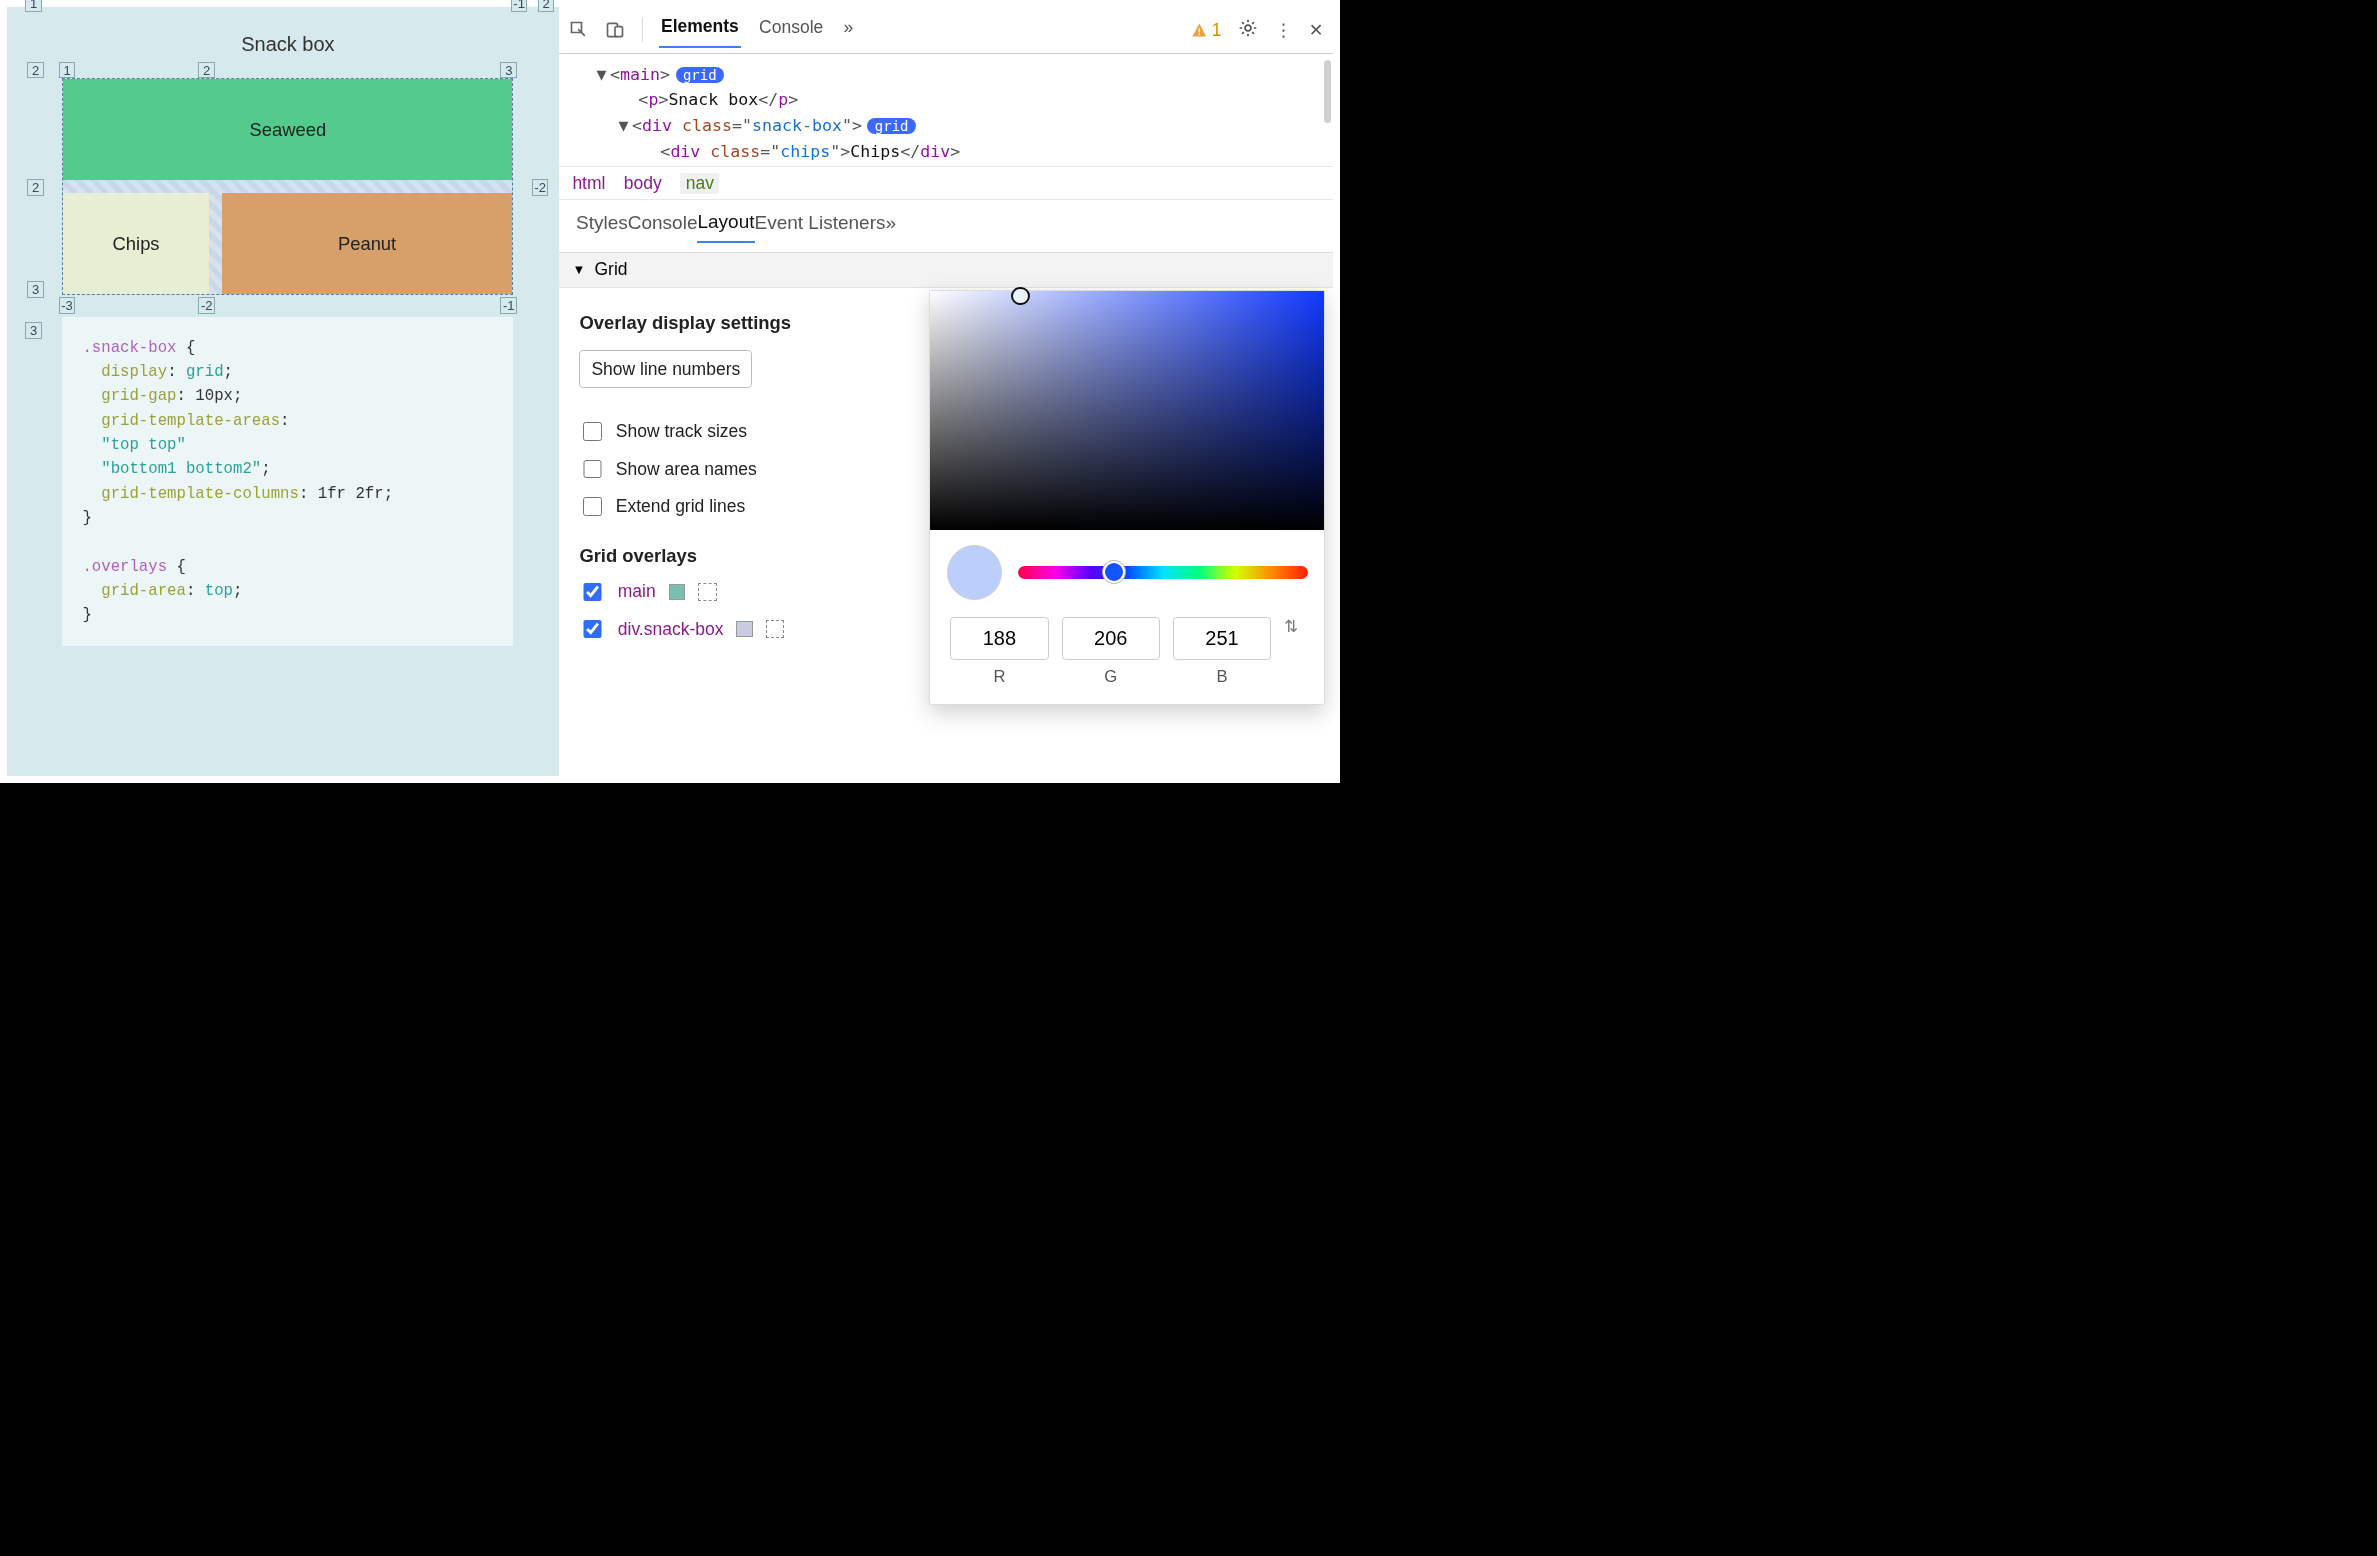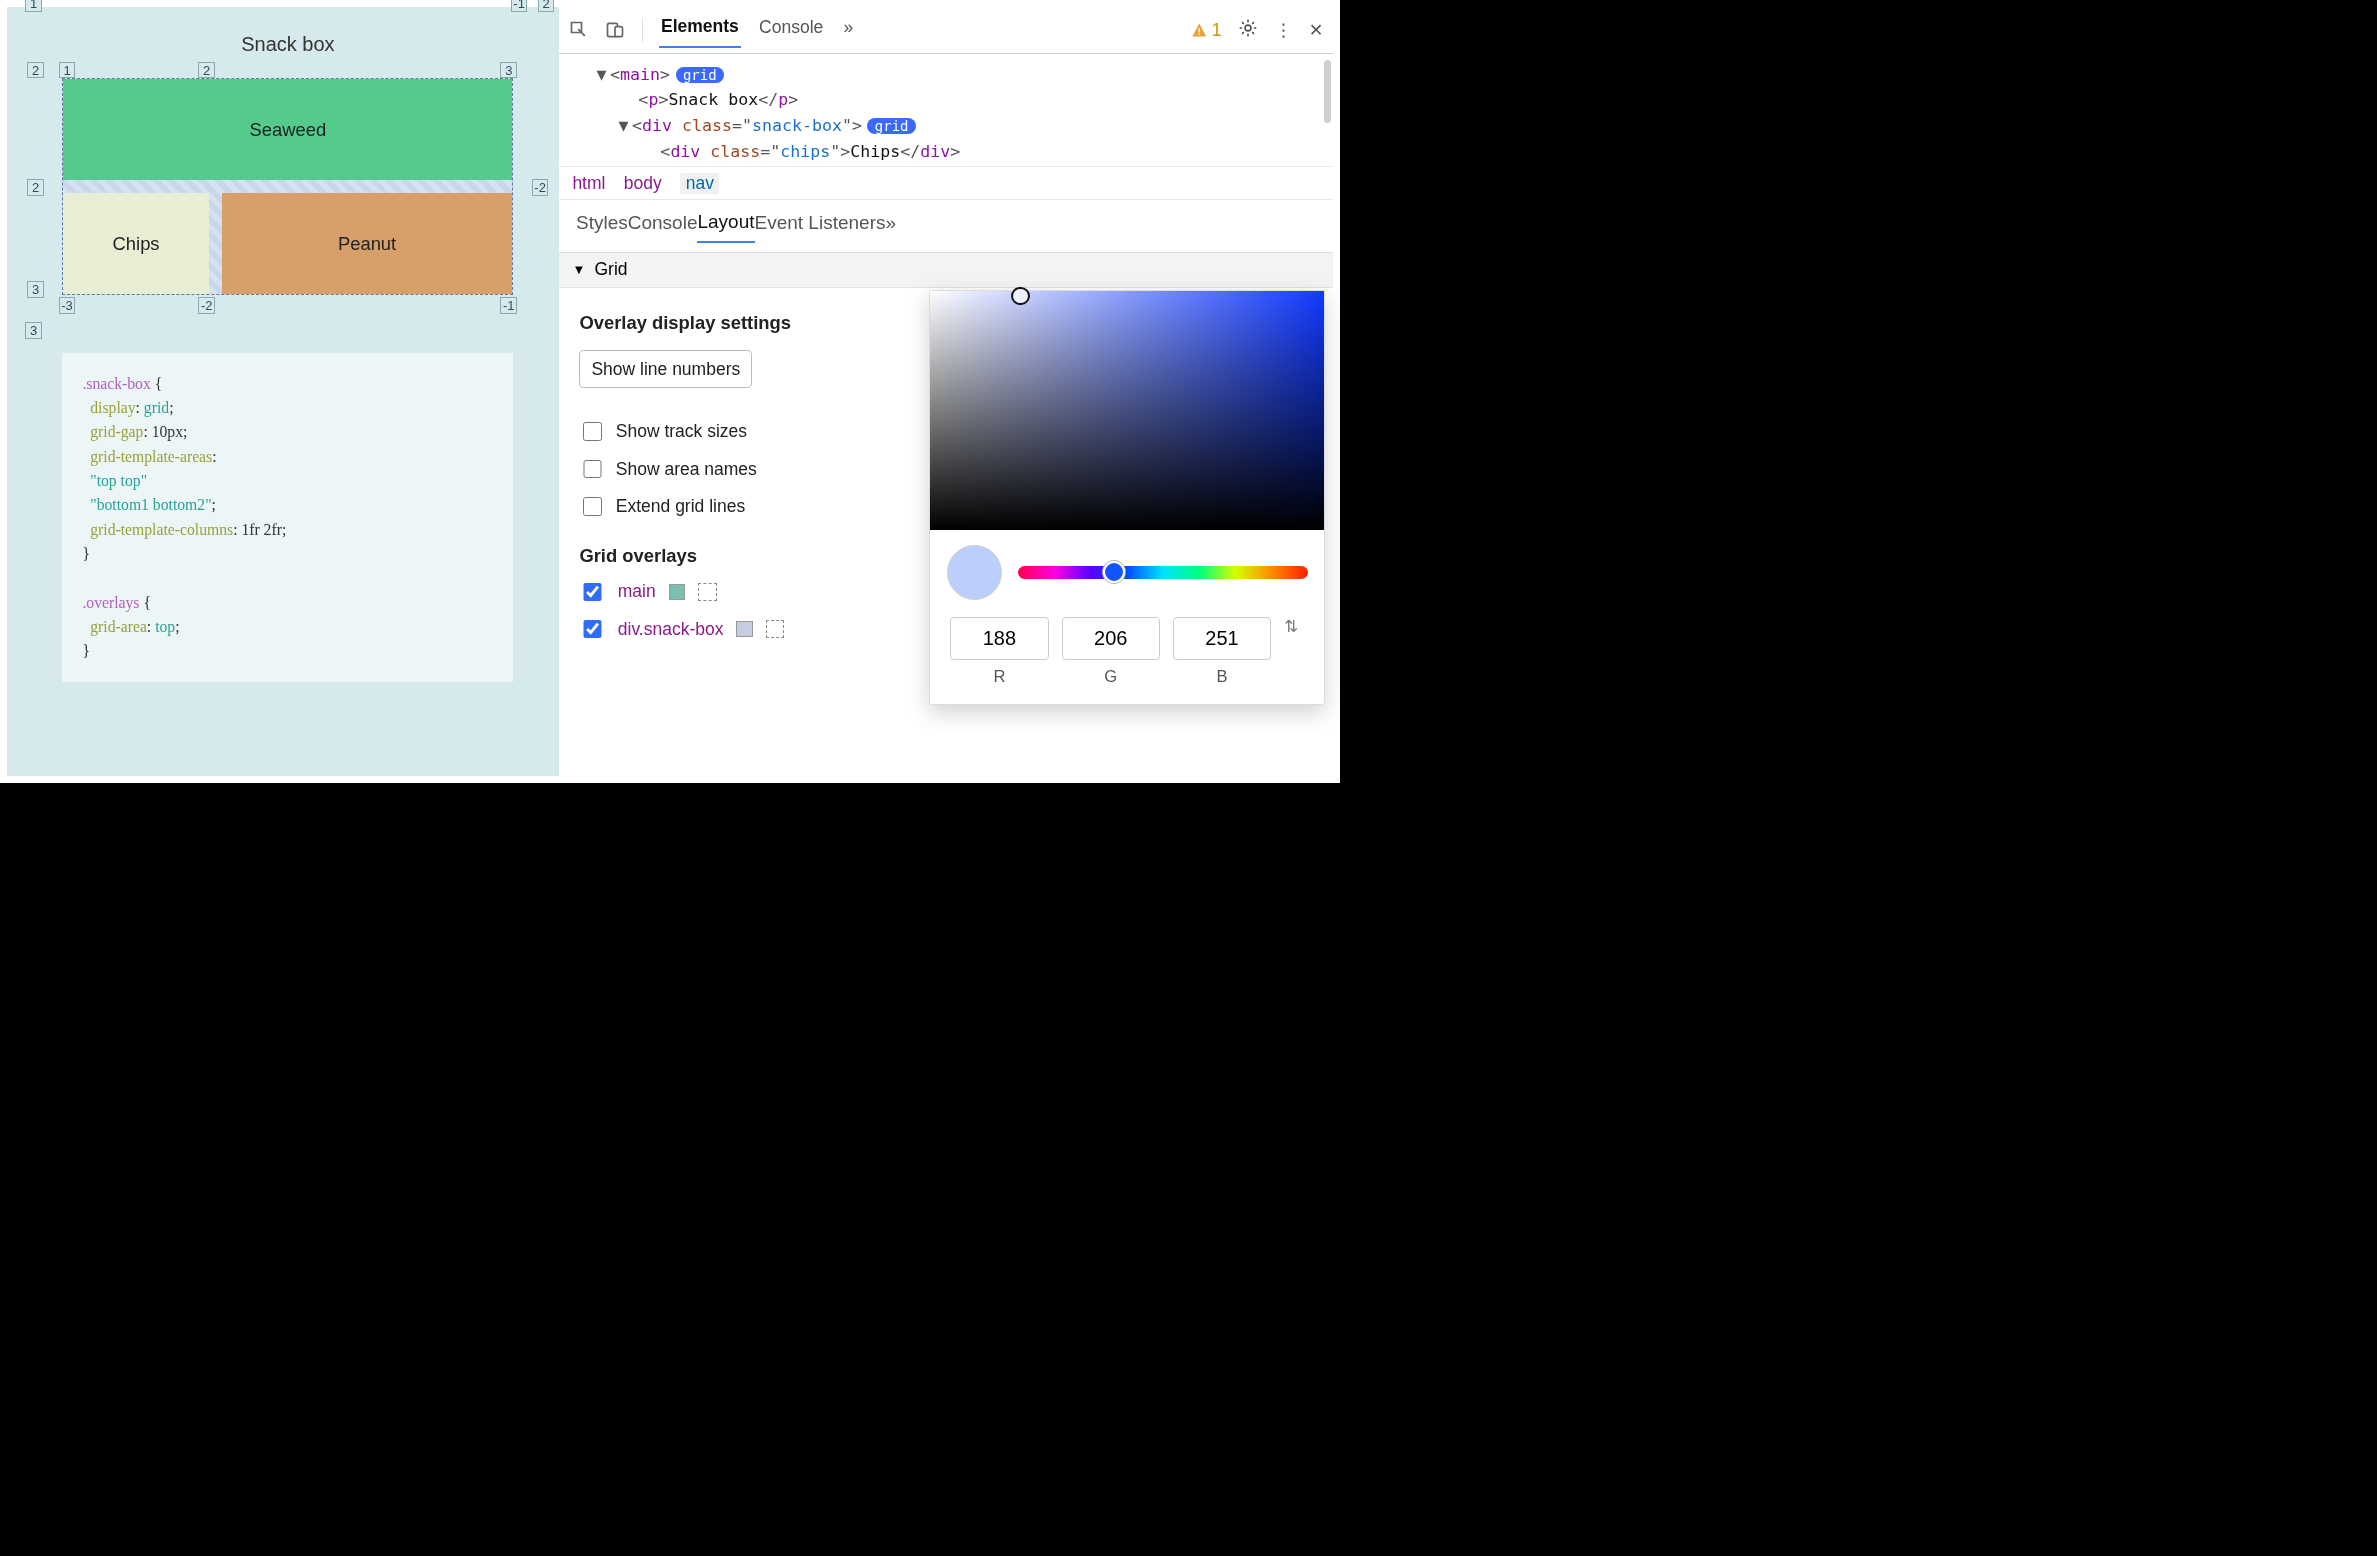--- a/index.html
+++ b/index.html
@@ -39,22 +39,22 @@
     display:flex; align-items:center; justify-content:center;
     font-size:18.4px; color:#222;
   }
   .seaweed { grid-column:1 / span 2; background:#54cb8d; }
   .chips { background:#e8eed3; }
   .peanut { background:#d7a06a; }
   .linelab { position:absolute; font-size:13px; color:#34495e; background:#d6e9ec; padding:0 1.8px; border:0.9px solid #8aa; }
   .linelab.sq { width:16.6px; height:16.6px; display:flex; align-items:center; justify-content:center; }
 
   .codebox {
-    margin-top:58px; background:#ecf6f6; padding:18.4px 20px;
-    font-family:Liberation Serif, serif; font-size:15.7px;
+    margin-top:22px; background:#ecf6f6; padding:18.4px 20px;
+    font-family:Liberation Mono, monospace; font-size:15.7px;
     line-height:1.55; color:#333;
   }
   .sel { color:#b45fbf; }
   .prop { color:#9aa139; }
   .val  { color:#2aa198; }
   .num  { color:#333; }
   .str  { color:#2aa198; }
 
   
   .devtools { flex:1; background:#fff; display:flex; flex-direction:column; position:relative; }
@@ -70,21 +70,21 @@
   .dom-tree .attr { color:#a34723; }
   .dom-tree .attrv { color:#1a6fcf; }
   .dom-tree .txt { color:#111; }
   .dom-tree .gridchip { background:#3b68ff; color:#fff; border-radius:9.2px; padding:0 7.4px; font-size:14px; margin-left:5.5px; }
   .dom-tree .tri { color:#555; margin-right:3.7px; }
   .dom-tree .line { white-space:pre; }
   .dom-tree .indent1{ padding-left:22px;}
   .dom-tree .indent2{ padding-left:44px;}
 
   .crumb { padding:5.5px 13px; border-top:0.9px solid #e7e7e7; border-bottom:0.9px solid #e7e7e7; font-size:17.5px; color:#8b1a8b; display:flex; gap:18.4px; }
-  .crumb .sel { background:#eef0f2; color:#0369a1; padding:0 5.5px; border-radius:2px; }
+  .crumb .sel { background:#eef0f2; color:#4d7c0f; padding:0 5.5px; border-radius:2px; }
 
   .panel-tabs { display:flex; padding:9.2px 16.6px; border-bottom:0.9px solid #ddd; font-size:19px; color:#555; align-items:center; }
   .panel-tabs .ptab { padding:1.8px 0 7.4px; cursor:pointer; }
   .panel-tabs .ptab.active { color:#111; border-bottom:2.8px solid #3b82f6; }
 
   .section-head { display:flex; align-items:center; gap:9.2px; font-size:17.5px; background:#f3f3f3; border-bottom:0.9px solid #e3e3e3; padding:6.4px 13px;}
   .section-head .tri { font-size:13px; }
 
   .layout-body { padding:18.4px 20px; font-size:17.5px; color:#222; position:relative; }
   .layout-body h4 { font-size:18.4px; font-weight:600; margin:5.5px 0 16.6px; }

